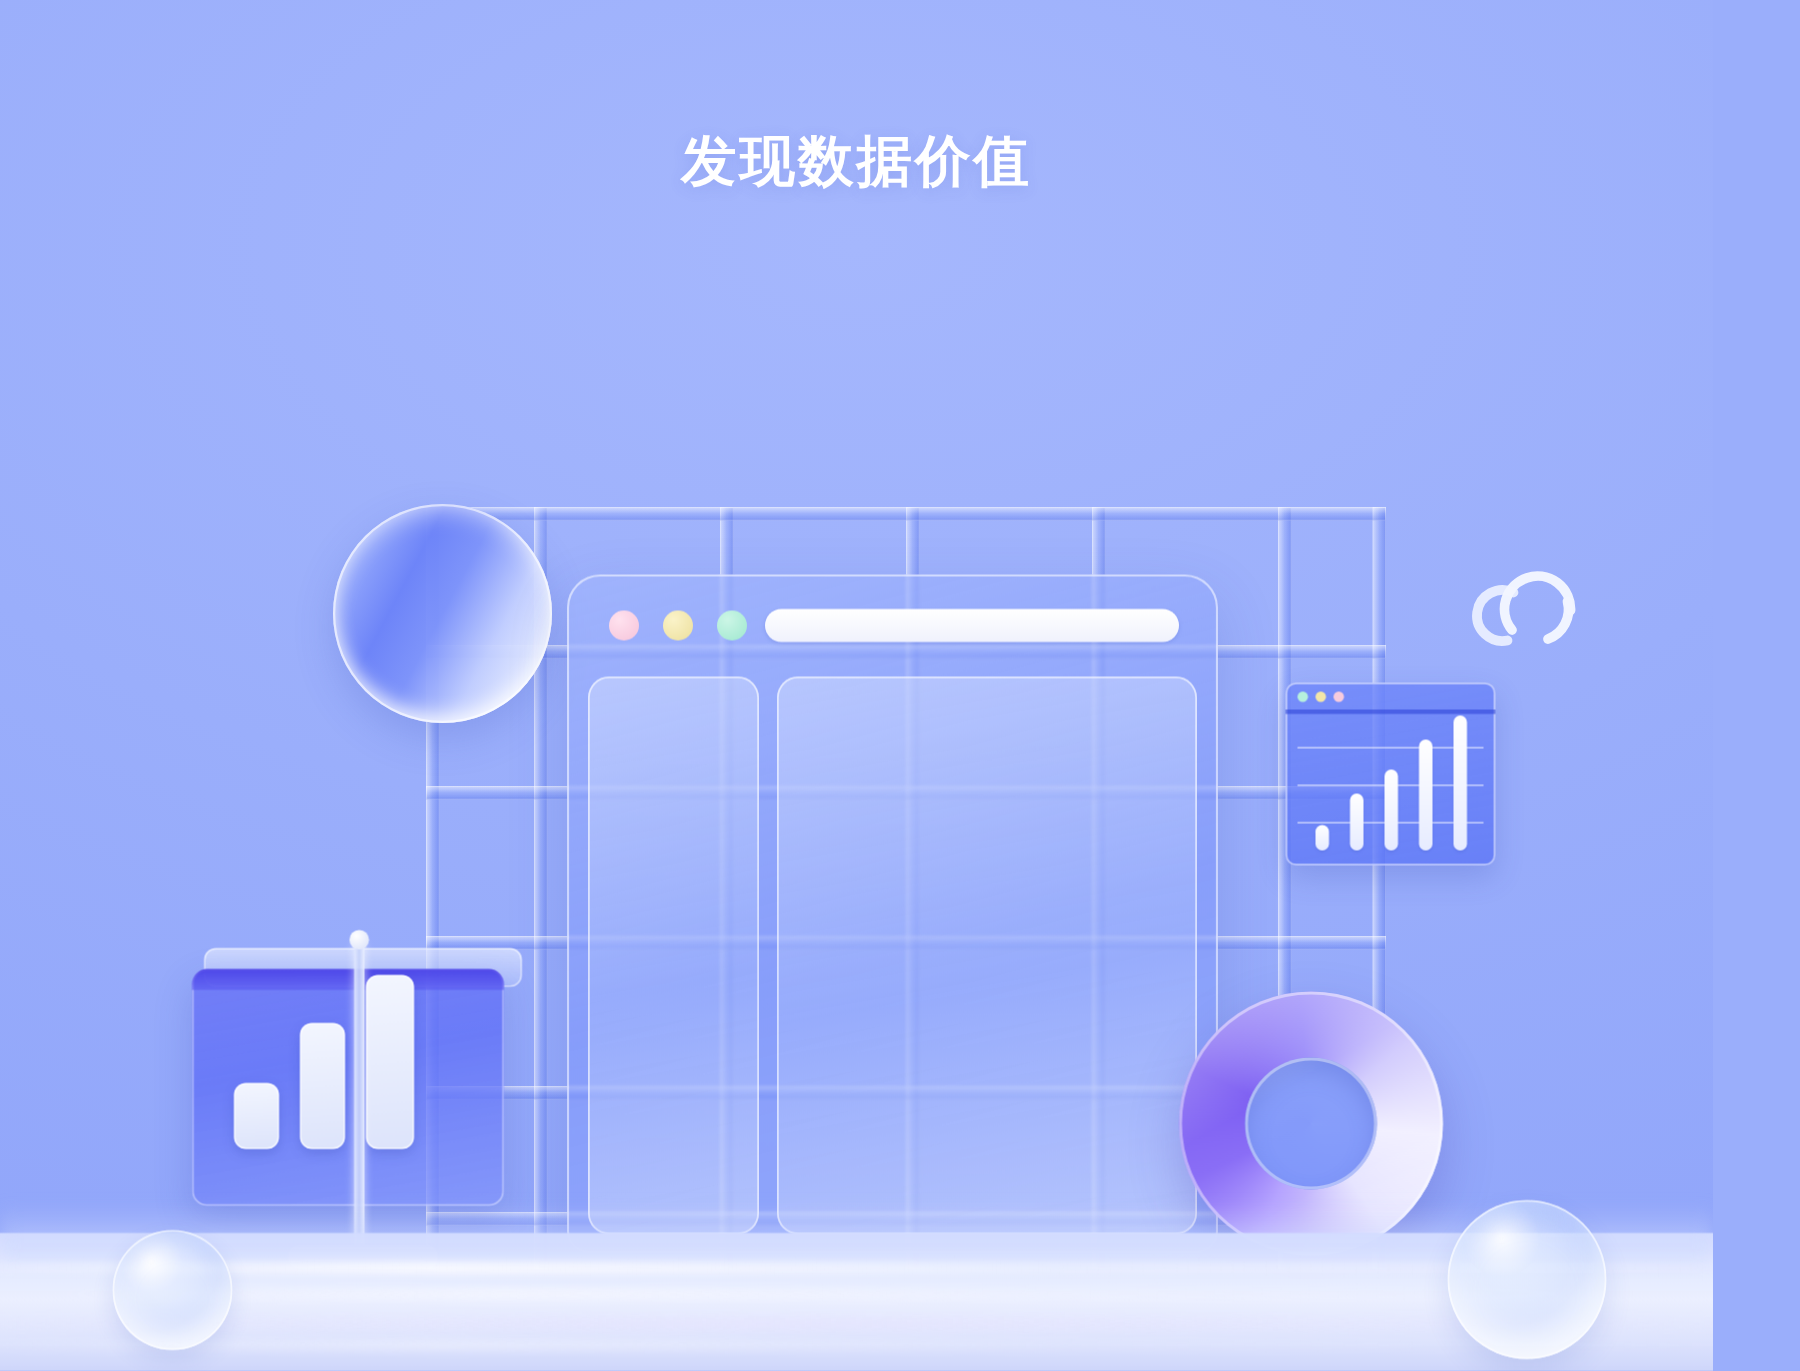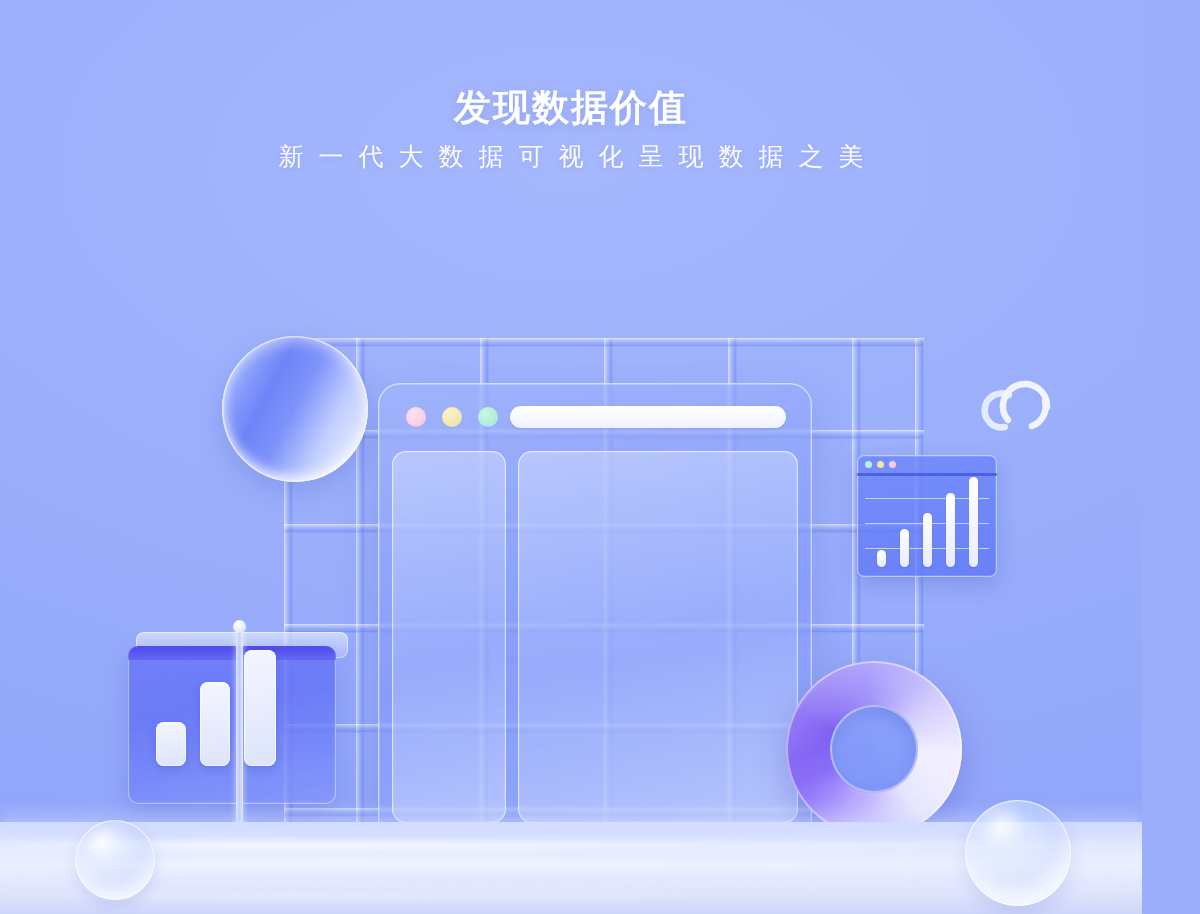--- a/index.html
+++ b/index.html
@@ -322,16 +322,15 @@
     <div class="floor-streak fs2"></div>
     <div class="floor-streak fs3"></div>
     <div class="floor-streak fs4"></div>
   </div>
 
   <div class="sphere sphere-sm"></div>
   <div class="sphere sphere-lg"></div>
 
   <div class="text-block">
     <div class="eyebrow">发现数据价值</div>
-    <div class="subline">新一代大数据可视化呈现数据之美</div>
   </div>
 
 </div>
 
 </body></html>

